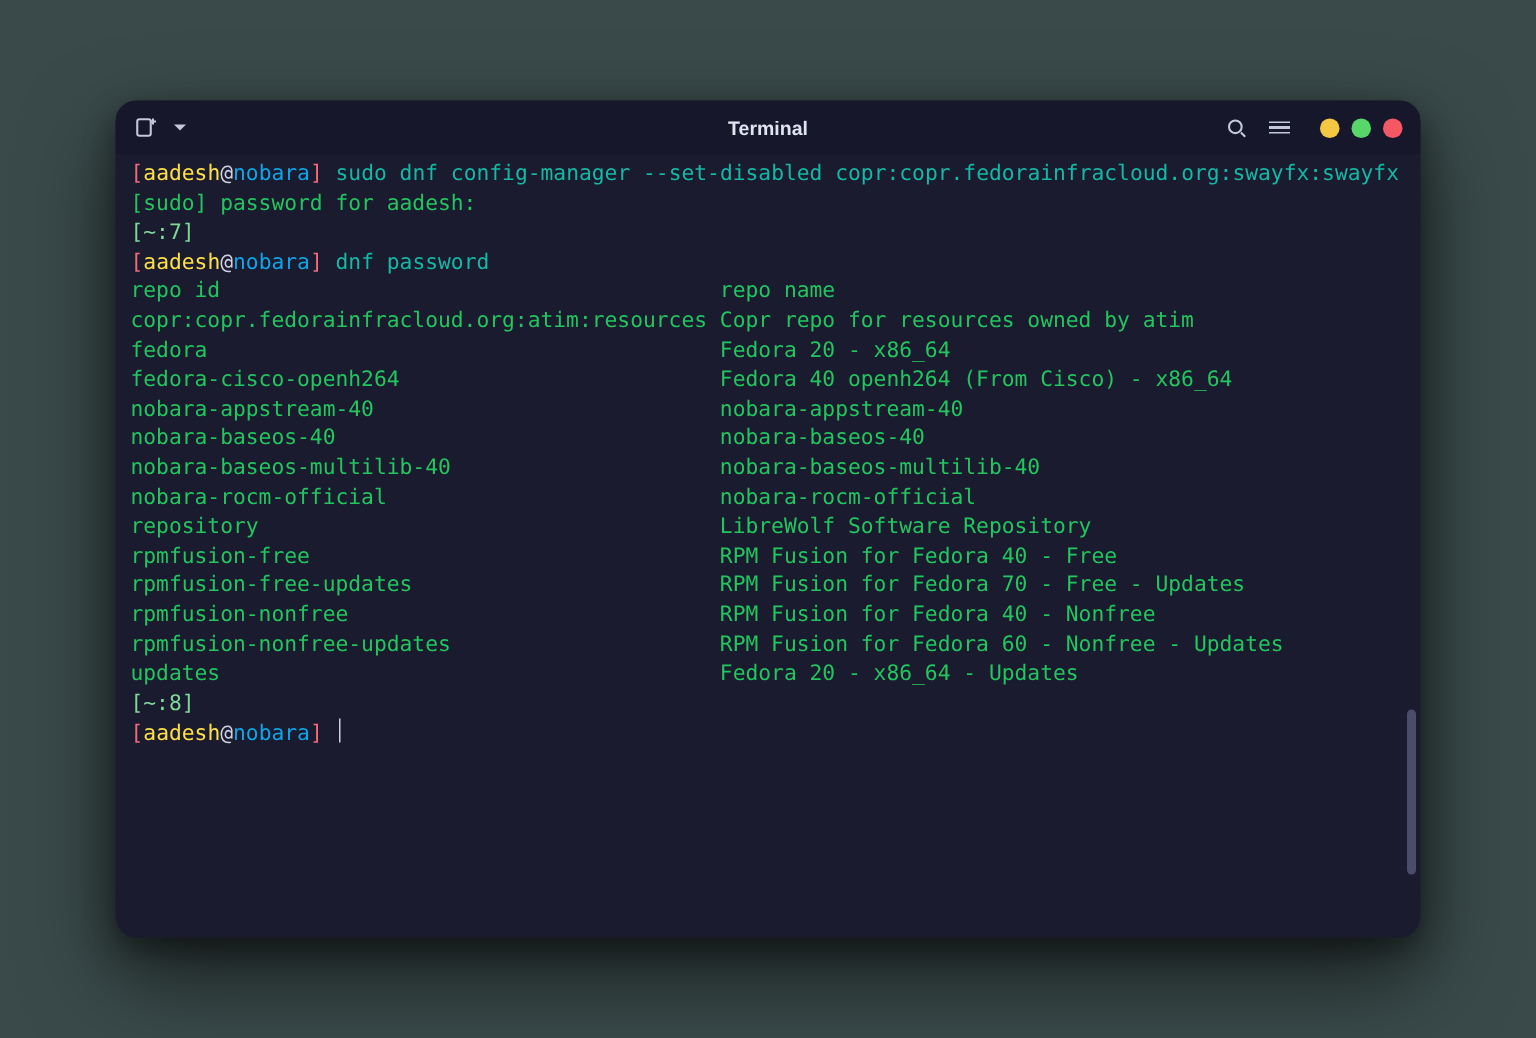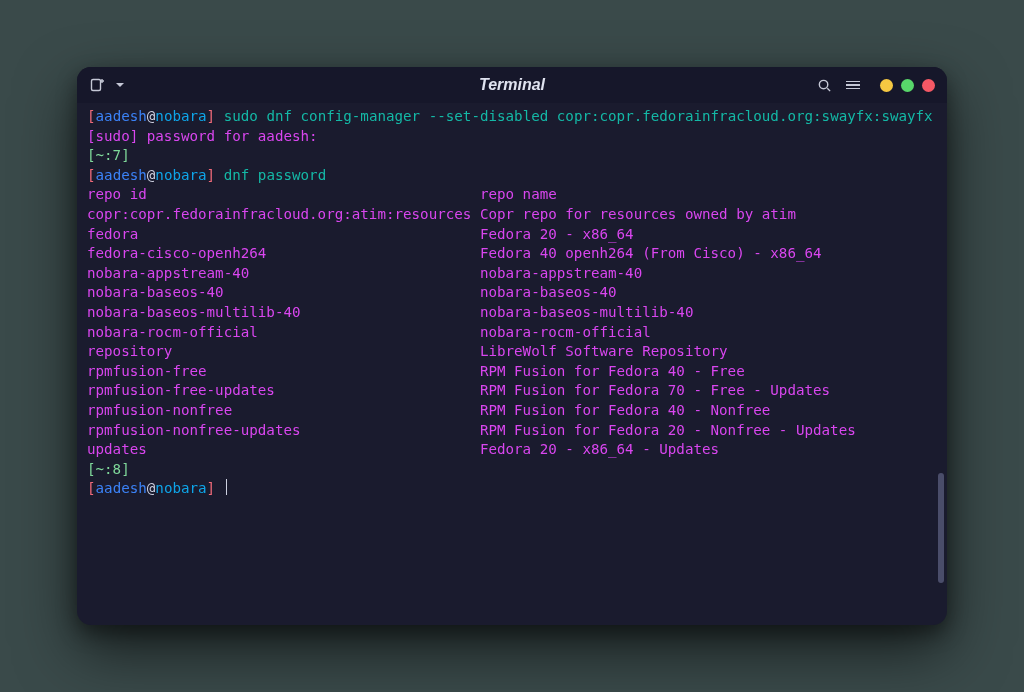--- a/index.html
+++ b/index.html
@@ -32,25 +32,24 @@
     position: relative;
     flex-shrink: 0;
   }
   .tb-left { display: flex; align-items: center; gap: 10px; }
   .tb-icon { color: #c5c8d6; display: flex; align-items: center; }
   .tb-title {
     position: absolute;
     left: 0; right: 0;
     text-align: center;
     color: #e0e3f0;
-    font-size: 16px;
+    font-size: 13px;
     font-weight: 600;
     font-family: -apple-system, "Segoe UI", sans-serif;
     pointer-events: none;
-    font-style: italic;
   }
   .tb-right { margin-left: auto; display: flex; align-items: center; gap: 14px; }
   .hamburger { display: flex; flex-direction: column; gap: 2px; }
   .hamburger span { width: 14px; height: 1.5px; background: #c5c8d6; display: block; }
   .wbtns { display: flex; gap: 8px; margin-left: 6px; }
   .wbtn { width: 13px; height: 13px; border-radius: 50%; }
   .wbtn.min { background: #f5c842; }
   .wbtn.max { background: #58d66a; }
   .wbtn.close { background: #f55865; }
   .terminal {
@@ -67,25 +66,25 @@
   .scrollbar {
     position: absolute;
     right: 3px;
     top: 370px;
     width: 6px;
     height: 110px;
     background: #4a4d6a;
     border-radius: 3px;
   }
   .br-r { color: #f06a7a; } 
-  .user { color: #3b82f6; }
+  .user { color: #fde047; }
   .at   { color: #cdd0e0; }
   .host { color: #0ea5e9; }
   .cmd  { color: #14b8a6; }
-  .out  { color: #d946ef; margin-top: 36px; }
+  .out  { color: #22c55e; margin-top: 36px; }
   .time { color: #7fd89a; }
   .cursor {
     display: inline-block;
     width: 1.5px;
     height: 16px;
     background: #cdd0e0;
     vertical-align: -2px;
     margin-left: 2px;
   }
 </style>
@@ -138,19 +137,19 @@
 <span class="out">fedora                                        Fedora 20 - x86_64</span>
 <span class="out">fedora-cisco-openh264                         Fedora 40 openh264 (From Cisco) - x86_64</span>
 <span class="out">nobara-appstream-40                           nobara-appstream-40</span>
 <span class="out">nobara-baseos-40                              nobara-baseos-40</span>
 <span class="out">nobara-baseos-multilib-40                     nobara-baseos-multilib-40</span>
 <span class="out">nobara-rocm-official                          nobara-rocm-official</span>
 <span class="out">repository                                    LibreWolf Software Repository</span>
 <span class="out">rpmfusion-free                                RPM Fusion for Fedora 40 - Free</span>
 <span class="out">rpmfusion-free-updates                        RPM Fusion for Fedora 70 - Free - Updates</span>
 <span class="out">rpmfusion-nonfree                             RPM Fusion for Fedora 40 - Nonfree</span>
-<span class="out">rpmfusion-nonfree-updates                     RPM Fusion for Fedora 20 - Nonfree - Updates</span>
+<span class="out">rpmfusion-nonfree-updates                     RPM Fusion for Fedora 60 - Nonfree - Updates</span>
 <span class="out">updates                                       Fedora 20 - x86_64 - Updates</span>
 <span class="time">[~:8]</span>
 <span class="br-r">[</span><span class="user">aadesh</span><span class="at">@</span><span class="host">nobara</span><span class="br-r">]</span> <span class="cursor"></span>
     <div class="scrollbar"></div>
   </div>
 </div>
 
 </body></html>

